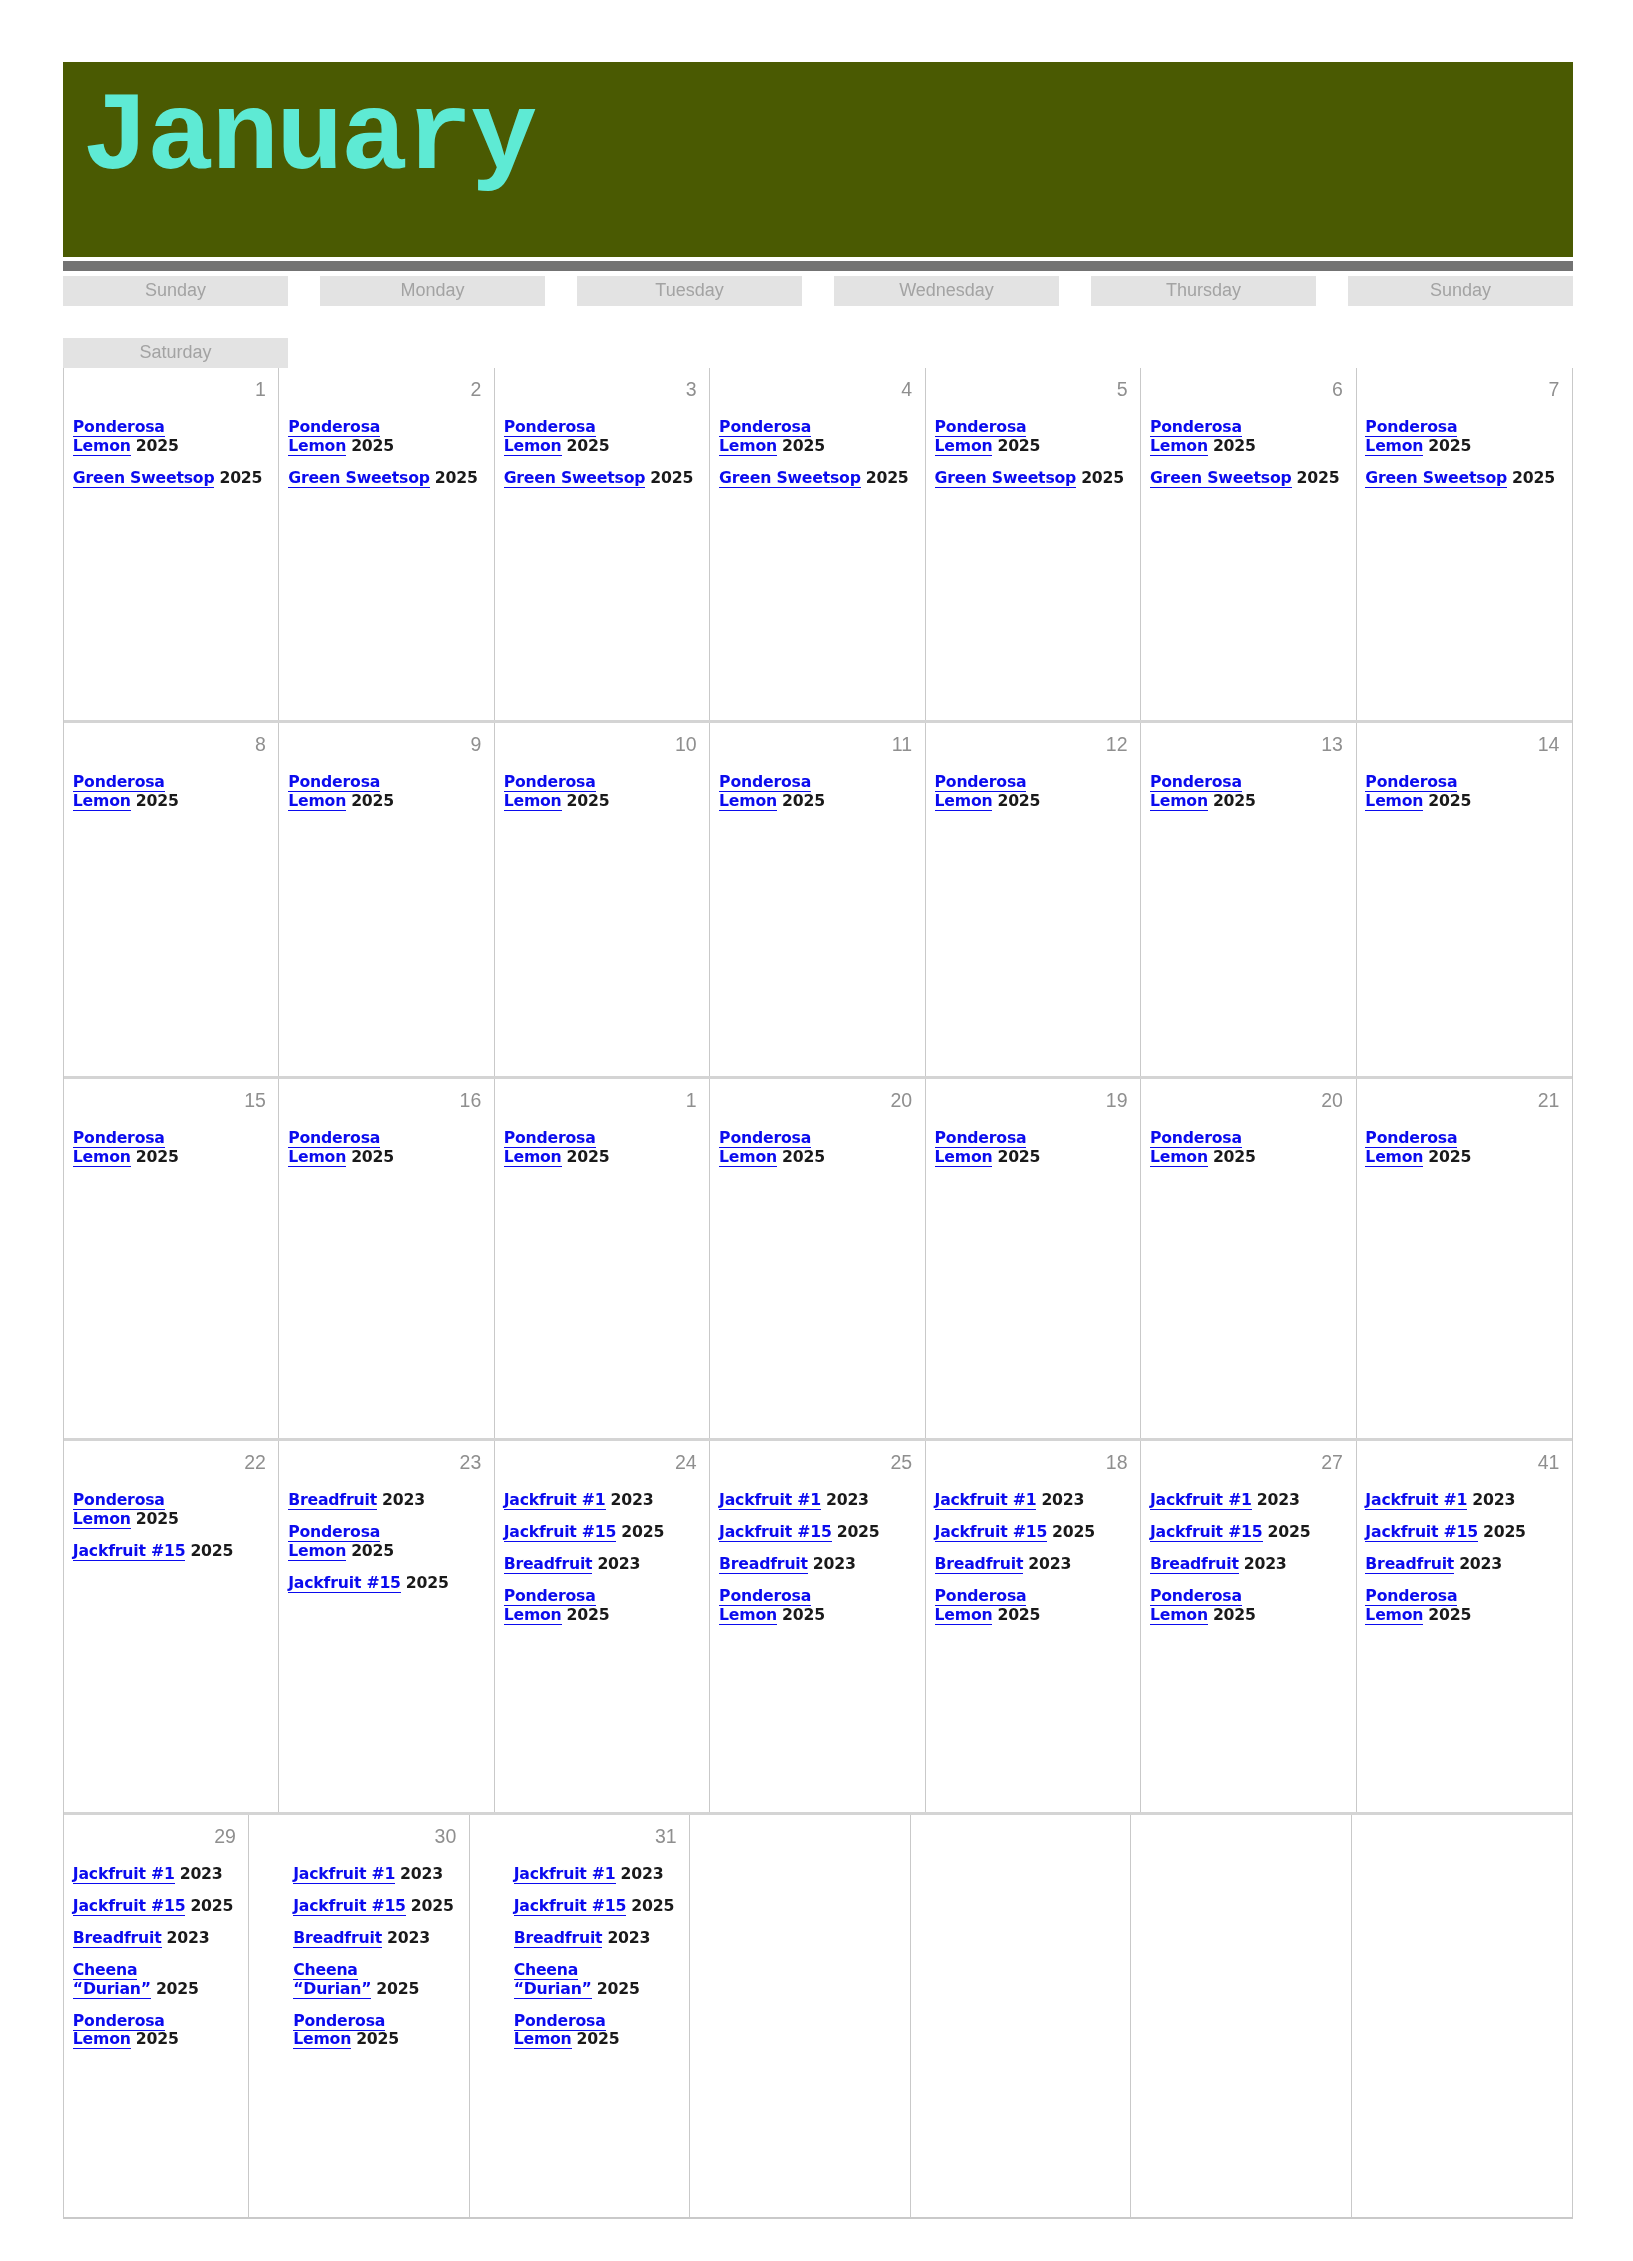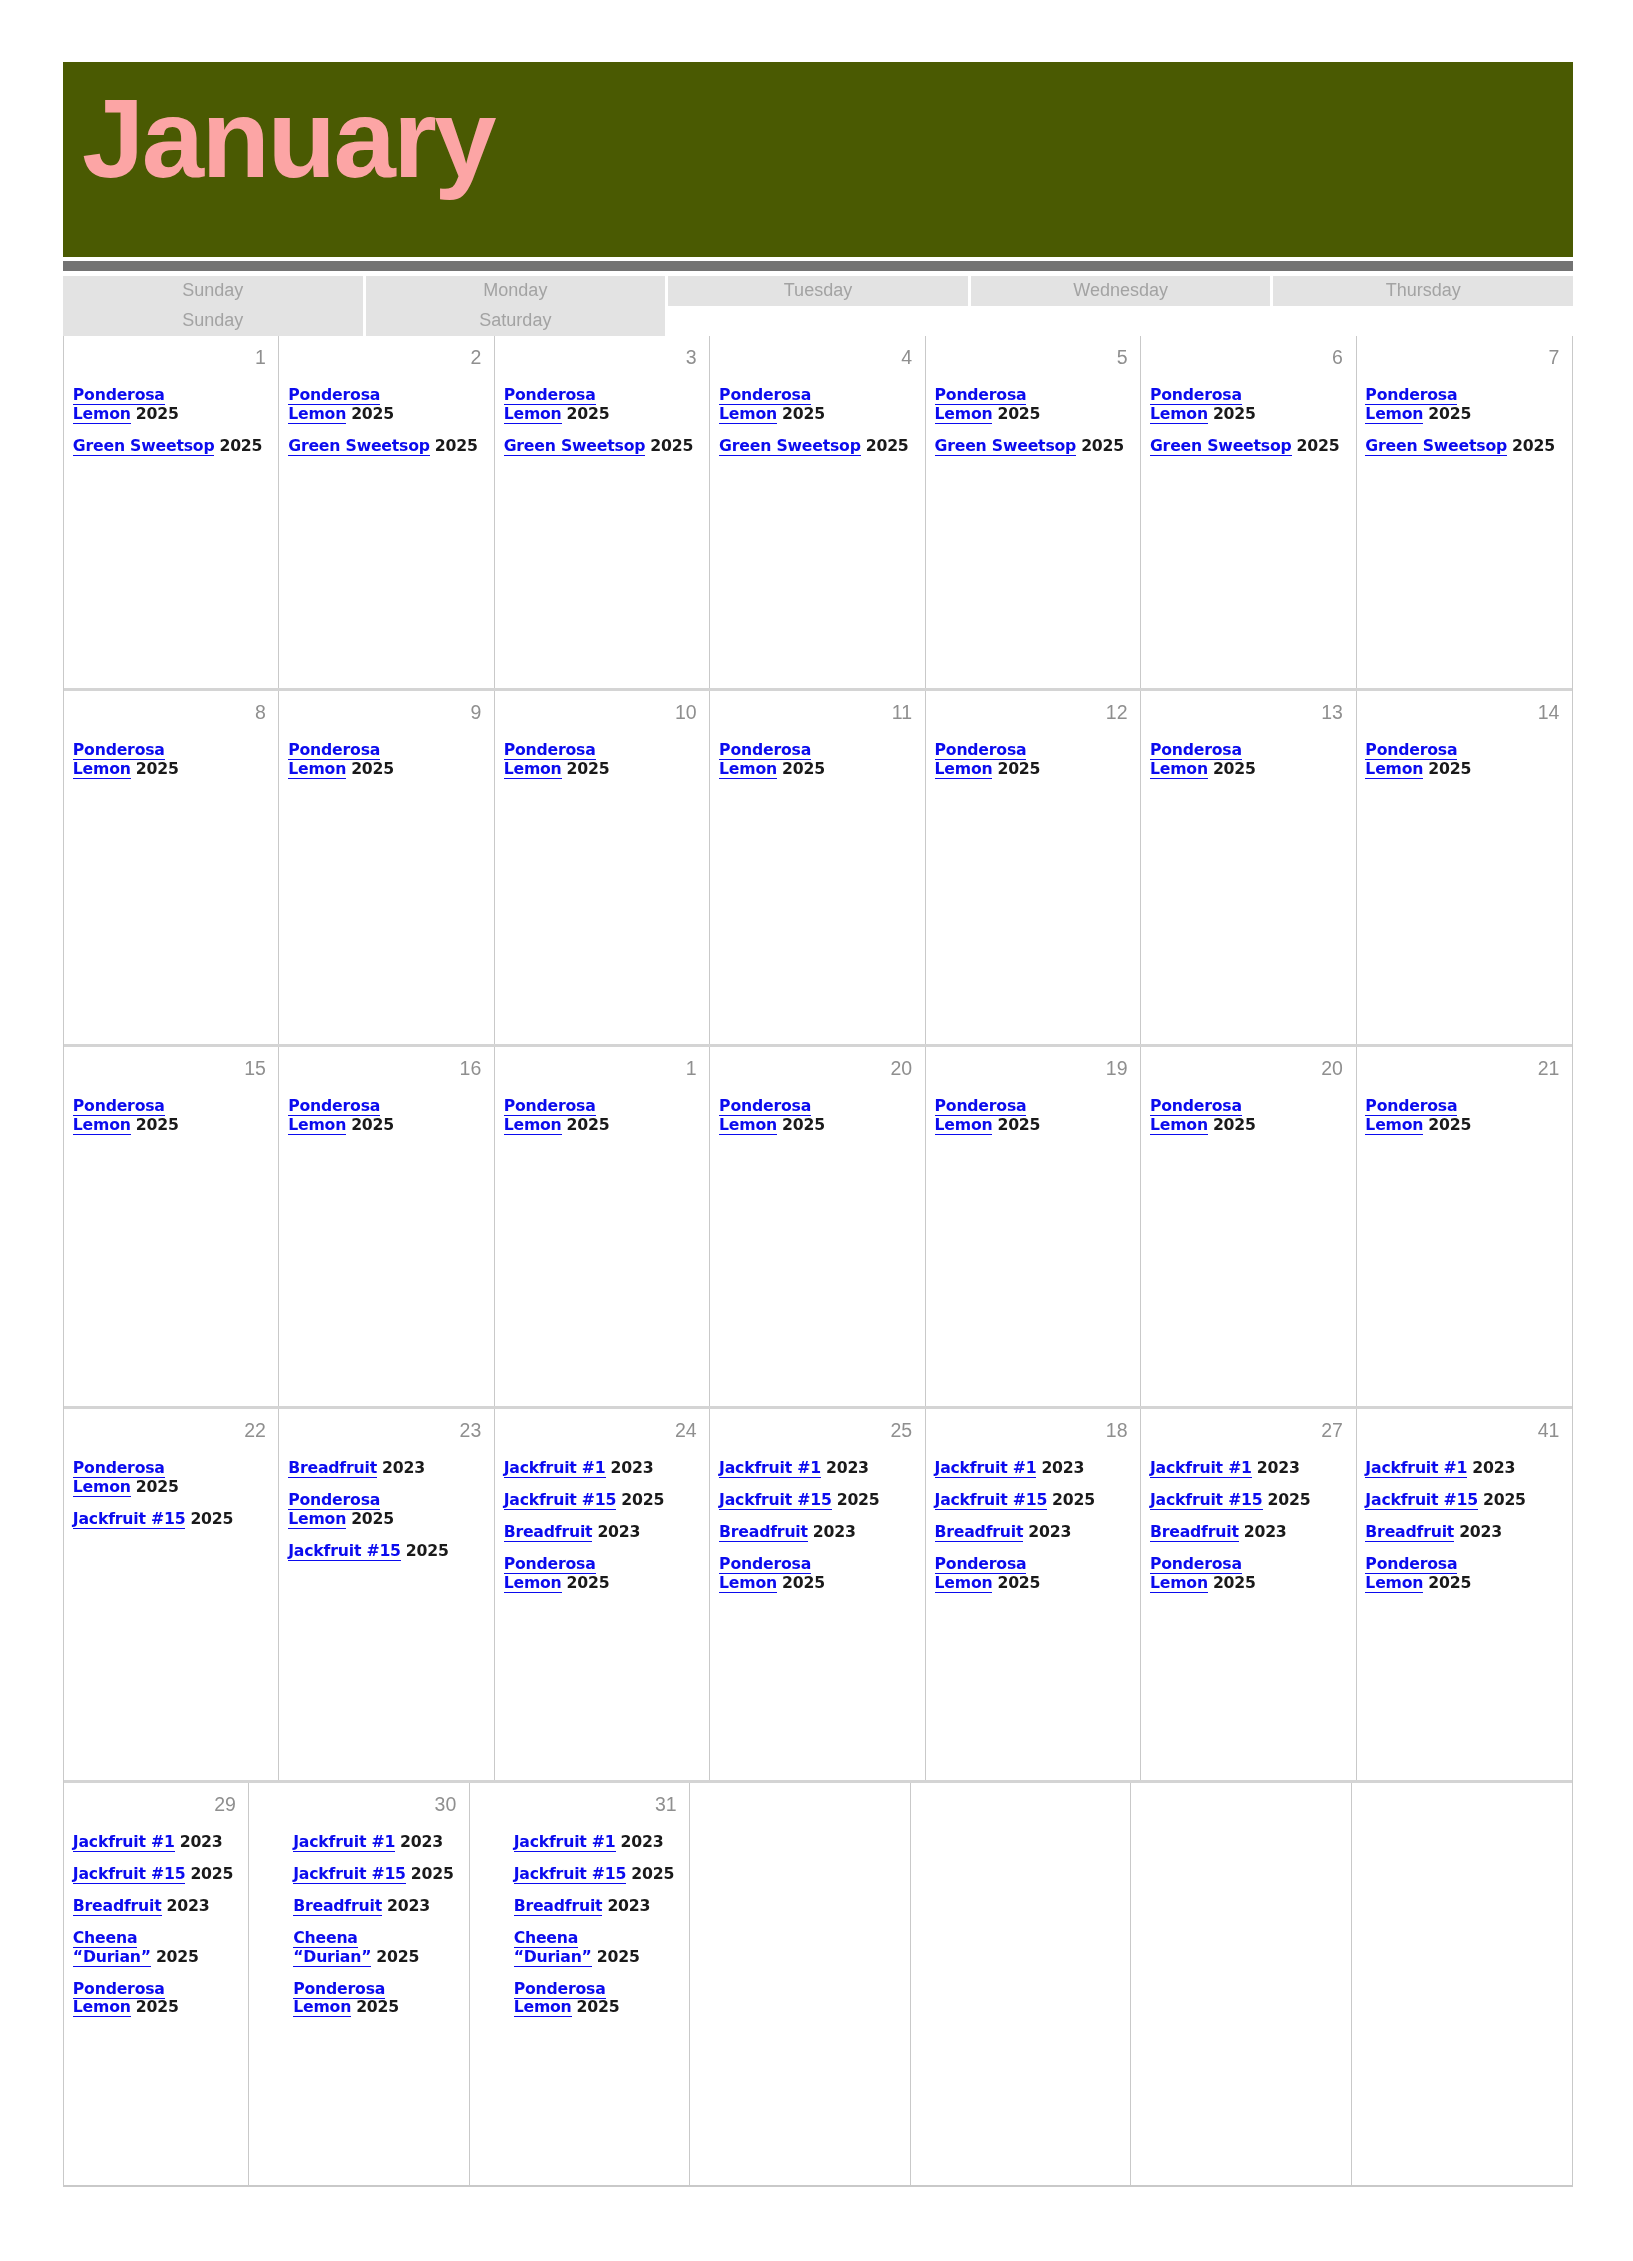--- a/index.html
+++ b/index.html
@@ -18,44 +18,45 @@
     width: 1510px;
   }
 
   
   .banner {
     width: 100%;
     height: 195px;
     background: var(--header_background, #4a5a02);
   }
   .banner h1 {
-    font-family: Liberation Sans, sans-serif;
+    font-family: Liberation Mono, monospace;
     font-weight: bold;
     font-size: 112px;
     line-height: 1.05;
     letter-spacing: -2.5px;
-    color: #fca5a5;
+    color: #5eead4;
     padding: 17.6px 0 0 19px;
   }
 
   
   .divider-bar {
     width: 100%;
     height: 9.4px;
     background: var(--divider_bar, #737373);
     margin-top: 4.4px;
   }
 
   
   .weekday-row {
     margin-top: 5px;
     display: grid;
-    grid-template-columns: repeat(5, 1fr);
+    grid-template-columns: repeat(6, 1fr);
     column-gap: 3.1px;
     background: #ffffff;
+    gap: 32px;
   }
   .wd {
     background: var(--weekday_header_background, #e3e3e3);
     color: var(--weekday_header_text, #a3a3a3);
     height: 30px;
     display: flex;
     align-items: center;
     justify-content: center;
     font-family: "Liberation Sans", sans-serif;
     font-size: 18px;

